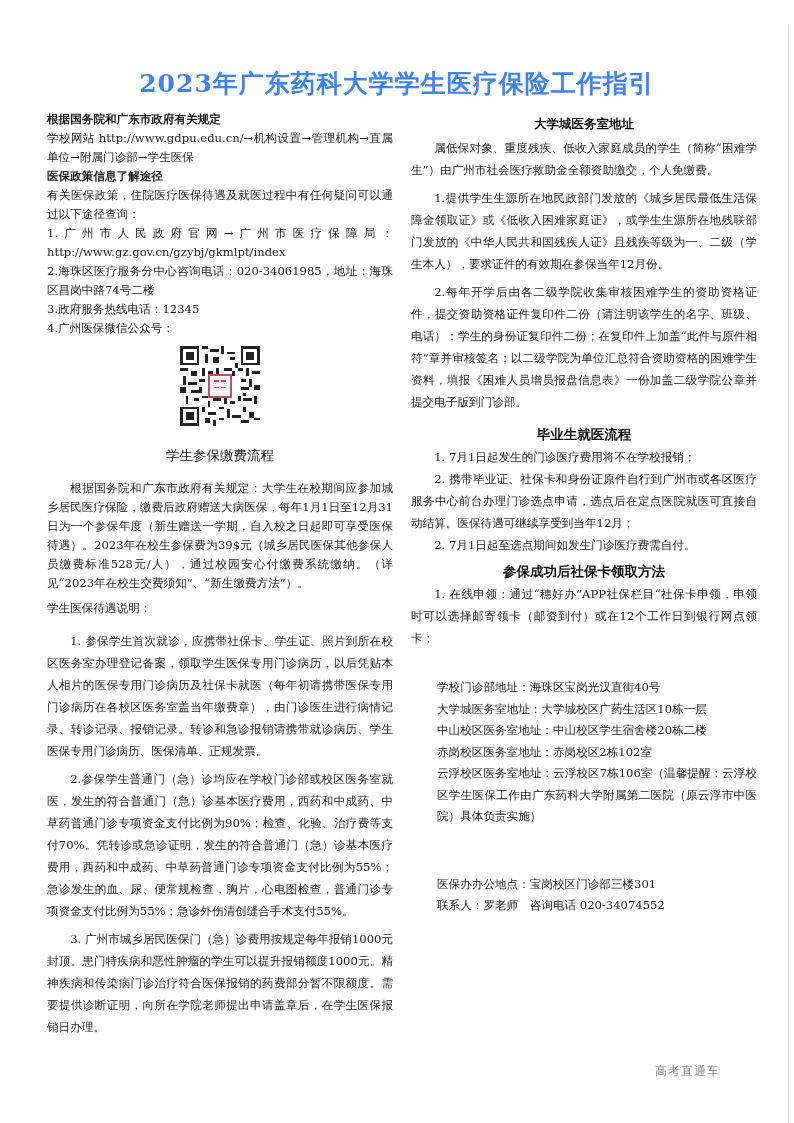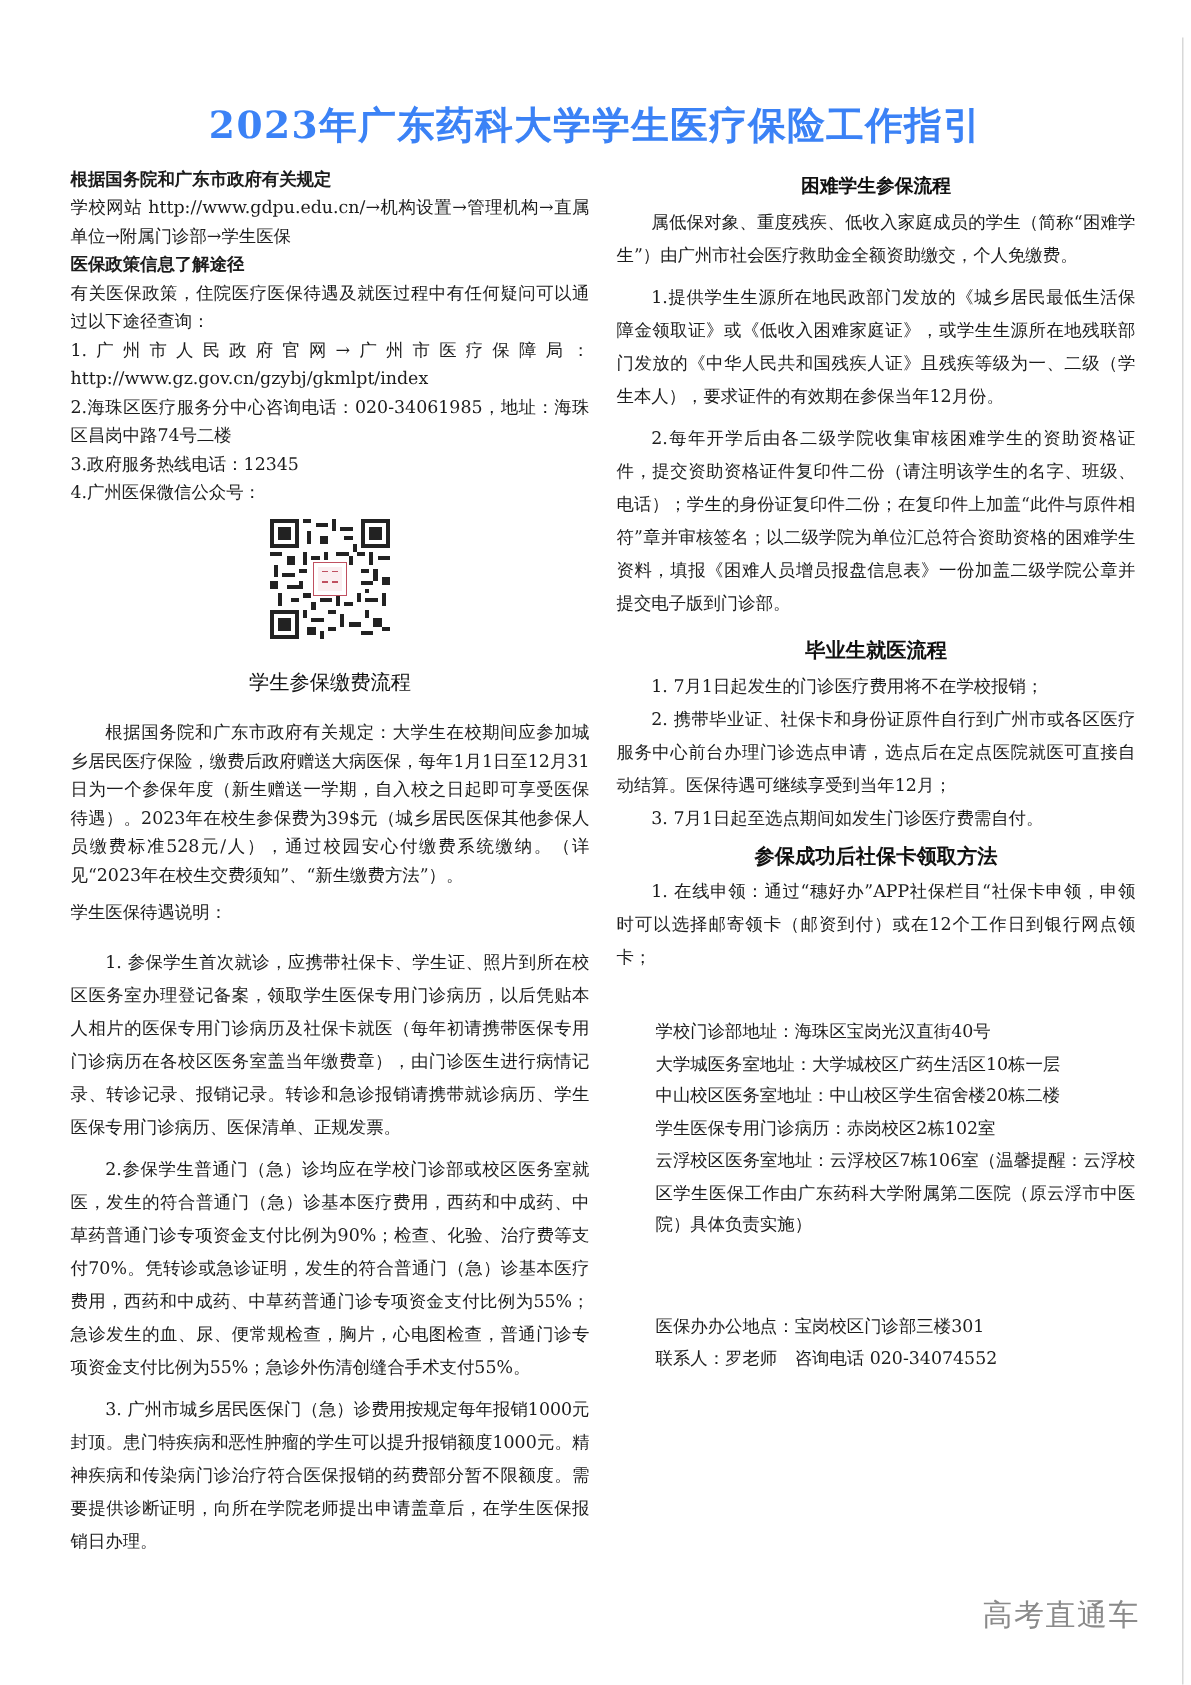--- a/index.html
+++ b/index.html
@@ -28,21 +28,21 @@
     text-align: center; font-family: "DejaVu Sans", sans-serif; font-size: 13.5px;
     margin: 0; padding: 0; color: #111;
   }
   .section-heading.strong { font-weight: bold; }
   .qr-wrap { display: flex; justify-content: center; margin: 8px 0 6px 0; }
   .spacer-s { height: 6px; }
   .spacer-m { height: 12px; }
   .spacer-l { height: 28px; }
   .watermark {
     position: absolute; left: 655px; top: 1063px;
-    font-family: "DejaVu Sans", sans-serif; font-size: 20px; color: #8a8a8a;
+    font-family: "DejaVu Sans", sans-serif; font-size: 12px; color: #8a8a8a;
     letter-spacing: 1px;
   }
   .addr { margin: 0; line-height: 21.5px; }
 </style>
 </head>
 <body>
 
 <div class="page-edge"></div>
 
 <h1 class="title">2023年广东药科大学学生医疗保险工作指引</h1>
@@ -147,43 +147,43 @@
   <p class="para">学生医保待遇说明：</p>
   <div class="spacer-m"></div>
   <p class="para indent lh-loose">1. 参保学生首次就诊，应携带社保卡、学生证、照片到所在校区医务室办理登记备案，领取学生医保专用门诊病历，以后凭贴本人相片的医保专用门诊病历及社保卡就医（每年初请携带医保专用门诊病历在各校区医务室盖当年缴费章），由门诊医生进行病情记录、转诊记录、报销记录。转诊和急诊报销请携带就诊病历、学生医保专用门诊病历、医保清单、正规发票。</p>
   <div class="spacer-s"></div>
   <p class="para indent lh-loose">2.参保学生普通门（急）诊均应在学校门诊部或校区医务室就医，发生的符合普通门（急）诊基本医疗费用，西药和中成药、中草药普通门诊专项资金支付比例为90%；检查、化验、治疗费等支付70%。凭转诊或急诊证明，发生的符合普通门（急）诊基本医疗费用，西药和中成药、中草药普通门诊专项资金支付比例为55%；急诊发生的血、尿、便常规检查，胸片，心电图检查，普通门诊专项资金支付比例为55%；急诊外伤清创缝合手术支付55%。</p>
   <div class="spacer-s"></div>
   <p class="para indent lh-loose">3. 广州市城乡居民医保门（急）诊费用按规定每年报销1000元封顶。患门特疾病和恶性肿瘤的学生可以提升报销额度1000元。精神疾病和传染病门诊治疗符合医保报销的药费部分暂不限额度。需要提供诊断证明，向所在学院老师提出申请盖章后，在学生医保报销日办理。</p>
 </div>
 
 <div class="col col-right">
-  <p class="section-heading strong" style="font-size:12.5px;margin-bottom:4px;">困难学生参保流程</p>
+  <p class="section-heading strong" style="font-size:12.5px;margin-bottom:4px;">大学城医务室地址</p>
   <p class="para indent lh-loose">属低保对象、重度残疾、低收入家庭成员的学生（简称“困难学生”）由广州市社会医疗救助金全额资助缴交，个人免缴费。</p>
   <div class="spacer-s"></div>
   <p class="para indent lh-loose">1.提供学生生源所在地民政部门发放的《城乡居民最低生活保障金领取证》或《低收入困难家庭证》，或学生生源所在地残联部门发放的《中华人民共和国残疾人证》且残疾等级为一、二级（学生本人），要求证件的有效期在参保当年12月份。</p>
   <div class="spacer-s"></div>
   <p class="para indent lh-loose">2.每年开学后由各二级学院收集审核困难学生的资助资格证件，提交资助资格证件复印件二份（请注明该学生的名字、班级、电话）；学生的身份证复印件二份；在复印件上加盖“此件与原件相符”章并审核签名；以二级学院为单位汇总符合资助资格的困难学生资料，填报《困难人员增员报盘信息表》一份加盖二级学院公章并提交电子版到门诊部。</p>
 
   <div class="spacer-m"></div>
   <p class="section-heading strong" style="font-size:13.5px;margin-bottom:2px;">毕业生就医流程</p>
   <p class="para indent lh-loose">1. 7月1日起发生的门诊医疗费用将不在学校报销；</p>
   <p class="para indent lh-loose">2. 携带毕业证、社保卡和身份证原件自行到广州市或各区医疗服务中心前台办理门诊选点申请，选点后在定点医院就医可直接自动结算。医保待遇可继续享受到当年12月；</p>
-  <p class="para indent lh-loose">3. 7月1日起至选点期间如发生门诊医疗费需自付。</p>
+  <p class="para indent lh-loose">2. 7月1日起至选点期间如发生门诊医疗费需自付。</p>
 
   <div class="spacer-s"></div>
   <p class="section-heading strong" style="font-size:13.5px;margin-bottom:2px;">参保成功后社保卡领取方法</p>
   <p class="para indent lh-loose">1. 在线申领：通过“穗好办”APP社保栏目“社保卡申领，申领时可以选择邮寄领卡（邮资到付）或在12个工作日到银行网点领卡；</p>
 
   <div class="spacer-l"></div>
   <div style="padding-left:26px;">
     <p class="addr">学校门诊部地址：海珠区宝岗光汉直街40号</p>
     <p class="addr">大学城医务室地址：大学城校区广药生活区10栋一层</p>
     <p class="addr">中山校区医务室地址：中山校区学生宿舍楼20栋二楼</p>
-    <p class="addr">学生医保专用门诊病历：赤岗校区2栋102室</p>
+    <p class="addr">赤岗校区医务室地址：赤岗校区2栋102室</p>
     <p class="addr" style="text-align:justify;">云浮校区医务室地址：云浮校区7栋106室（温馨提醒：云浮校区学生医保工作由广东药科大学附属第二医院（原云浮市中医院）具体负责实施）</p>
   </div>
 
   <div style="height:46px;"></div>
   <div style="padding-left:26px;">
     <p class="addr">医保办办公地点：宝岗校区门诊部三楼301</p>
     <p class="addr">联系人：罗老师　咨询电话 020-34074552</p>
   </div>
 </div>
 

